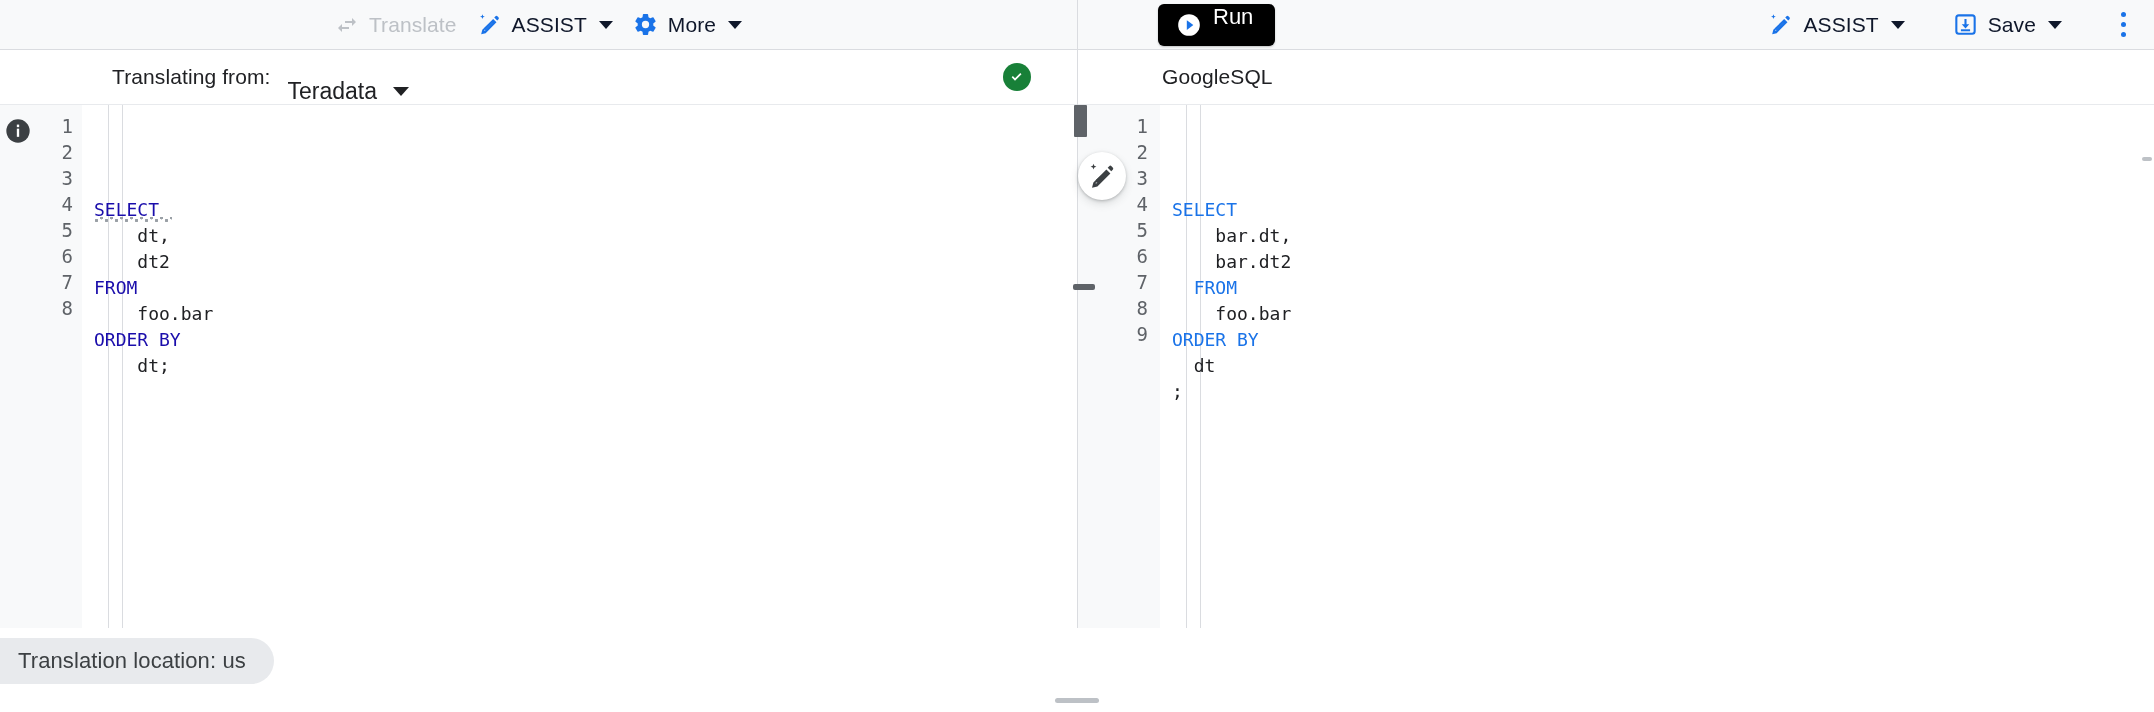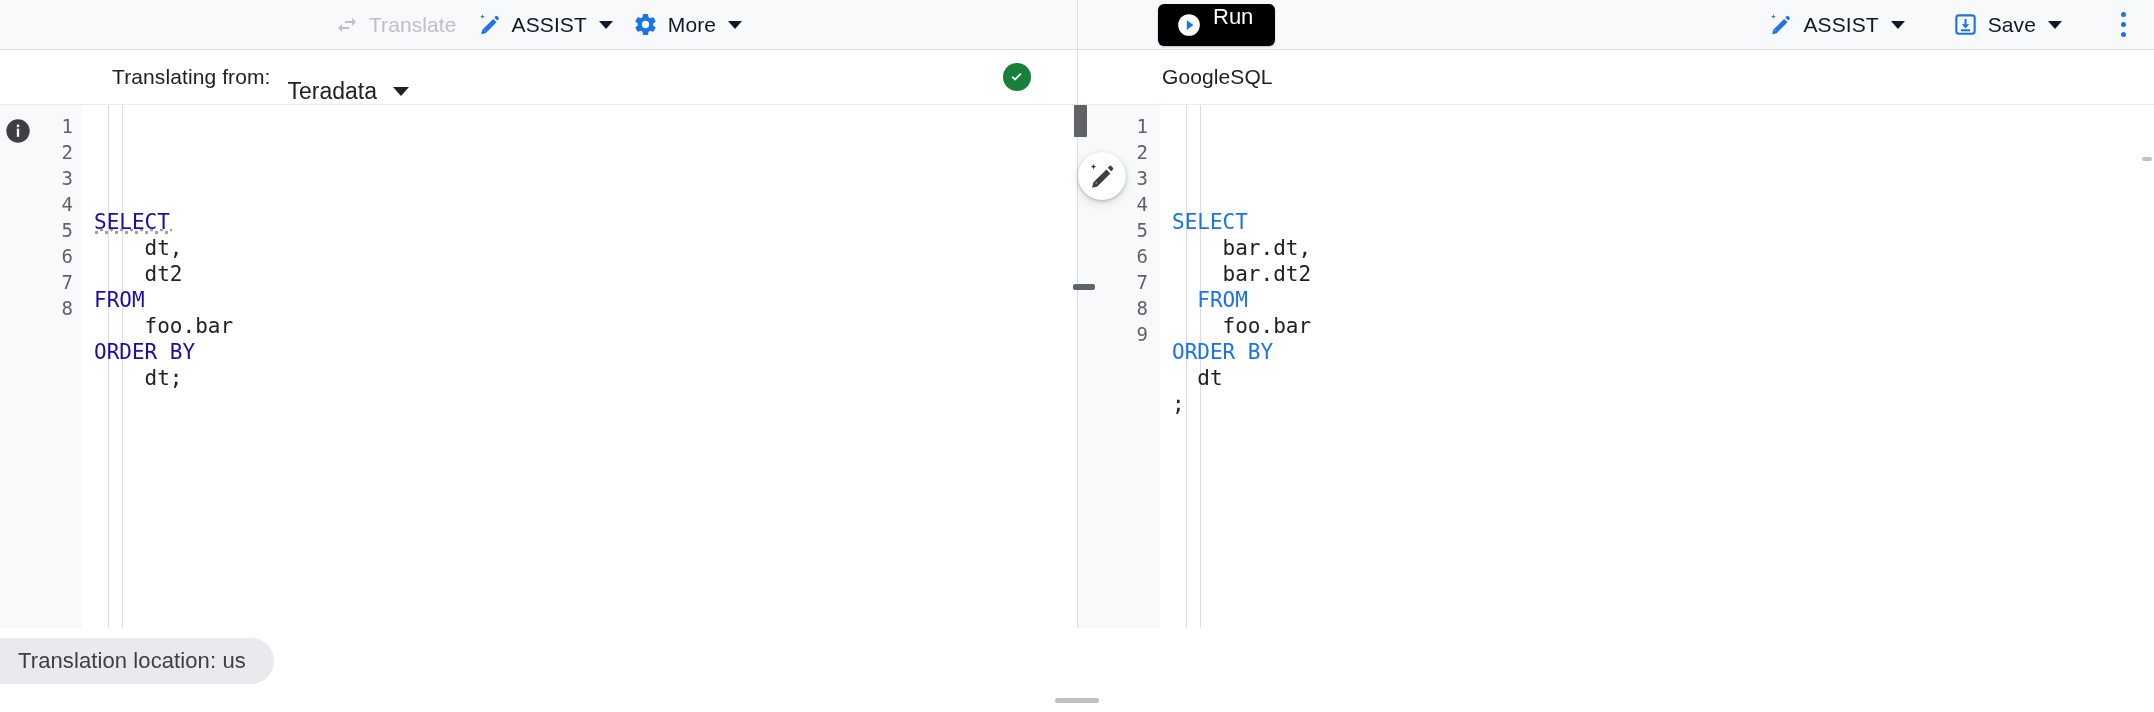--- a/index.html
+++ b/index.html
@@ -97,21 +97,21 @@
   .gutter {
     width:46px; background:#f8f9fa; padding-top:8px;
     font-family:"DejaVu Sans Mono", monospace; font-size:19px; color:#5f6368;
     text-align:right; padding-right:9px;
   }
   .pane-right .gutter { width:82px; padding-right:12px; }
   .gutter div { height:26px; line-height:26px; }
 
   .code {
     flex:1; padding-top:8px; position:relative;
-    font-family:"DejaVu Sans Mono", monospace; font-size:21px;
+    font-family:"DejaVu Sans Mono", monospace; font-size:18px;
     color:#202124; white-space:pre; overflow:hidden;
     padding-left:12px;
   }
   .code .ln { height:26px; line-height:26px; position:relative; }
   .kw { color:#1a0dab; }
   .pane-right .kw { color:#1a73e8; }
   .squiggle {
     position:absolute; left:0; bottom:1px; height:5px; width:78px;
     background-image: radial-gradient(circle at 2.5px 3.5px, #9aa0a6 1.4px, transparent 1.6px),
                       radial-gradient(circle at 7.5px 1px, #9aa0a6 1.4px, transparent 1.6px);

